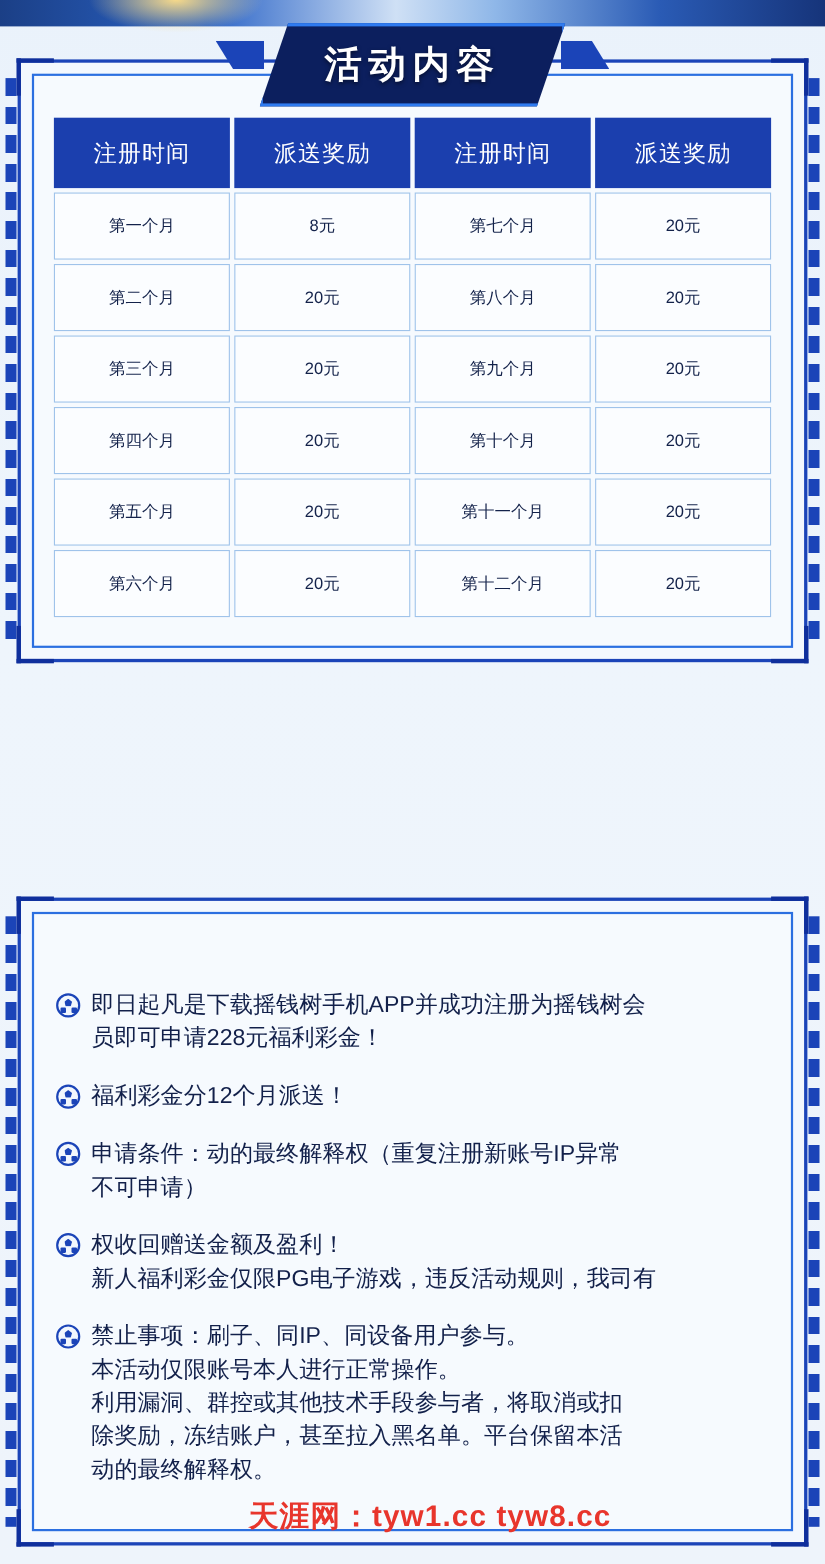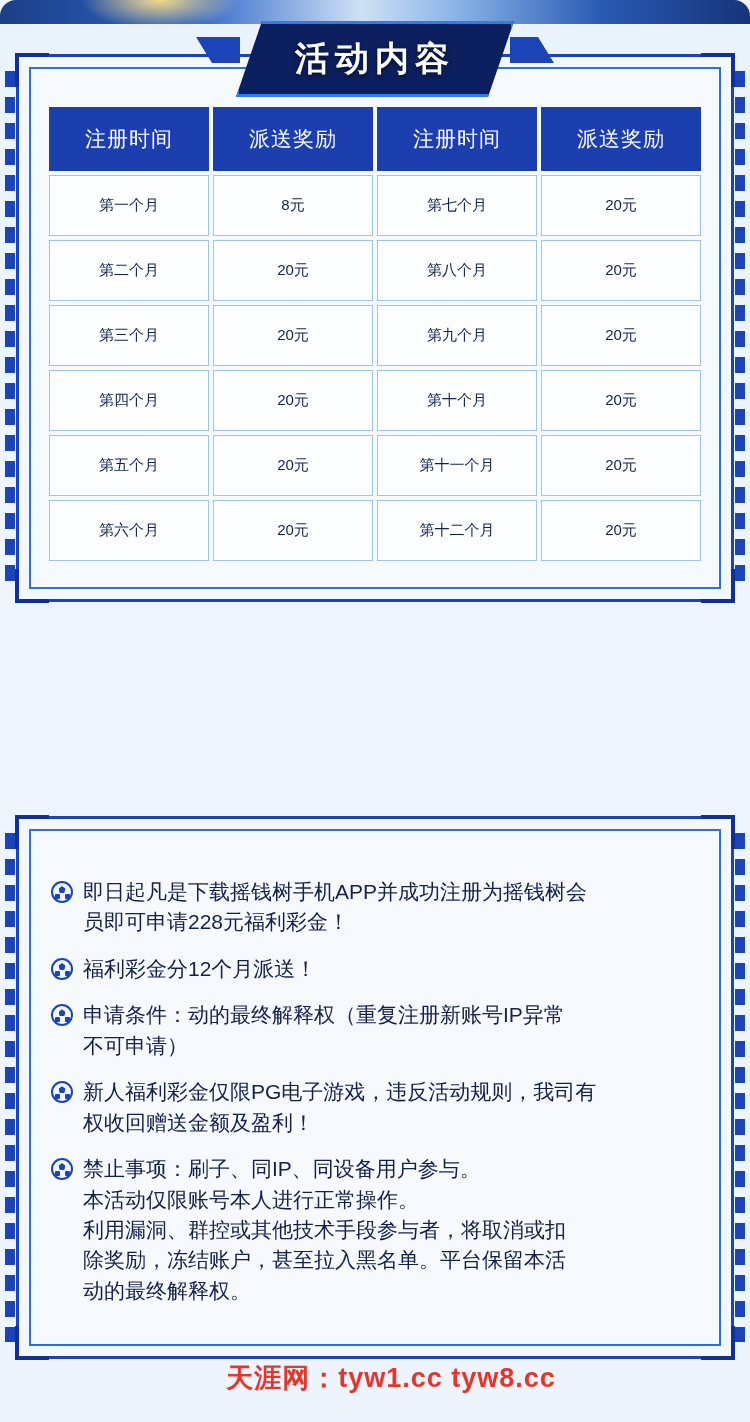--- a/index.html
+++ b/index.html
@@ -8,21 +8,20 @@
     width: 750px; height: 1422px;
     background: #eef4fb;
     font-family: "Liberation Sans", "DejaVu Sans", sans-serif;
     overflow: hidden;
   }
   .page {
     position: relative;
     width: 750px; height: 1422px;
     background: linear-gradient(180deg,#eaf2fb 0%, #eef5fc 40%, #eef4fb 100%);
     overflow: hidden;
-    border-radius: 16px;
   }
   
   .top-banner {
     position: absolute; top: 0; left: 0; width: 750px; height: 24px;
     background: linear-gradient(90deg,#1b3f86 0%, #2a63c6 25%, #cfe0f5 48%, #8fb7e8 60%, #2a5bb5 80%, #16347a 100%);
   }
   .top-banner .glow {
     position: absolute; left: 80px; top: -30px; width: 160px; height: 60px;
     background: radial-gradient(ellipse at center, #f6d98a 0%, rgba(246,217,138,0) 70%);
   }
@@ -105,20 +104,21 @@
     padding: 20px 0;
   }
   table.reward thead tr th:first-child { }
 
   
   .rules { padding: 6px 4px 0 6px; }
   .rule-item {
     display: flex;
     align-items: flex-start;
     margin-bottom: 16px;
+    margin-top: 22px;
   }
   .ball {
     flex: 0 0 auto;
     width: 22px; height: 22px; margin-right: 10px; margin-top: 4px;
     border-radius: 50%;
     background: #f2f7fd;
     border: 2px solid #1b44b8;
     position: relative;
   }
   .ball:before {
@@ -259,22 +259,22 @@
             <span class="ball"></span>
             <span class="rule-text">
               <span class="line">申请条件：动的最终解释权（重复注册新账号IP异常</span>
               <span class="line">不可申请）</span>
             </span>
           </div>
 
           <div class="rule-item">
             <span class="ball"></span>
             <span class="rule-text">
+              <span class="line">权收回赠送金额及盈利！</span>
               <span class="line">新人福利彩金仅限PG电子游戏，违反活动规则，我司有</span>
-              <span class="line">权收回赠送金额及盈利！</span>
             </span>
           </div>
 
           <div class="rule-item">
             <span class="ball"></span>
             <span class="rule-text">
               <span class="line">禁止事项：刷子、同IP、同设备用户参与。</span>
               <span class="line">本活动仅限账号本人进行正常操作。</span>
               <span class="line">利用漏洞、群控或其他技术手段参与者，将取消或扣</span>
               <span class="line">除奖励，冻结账户，甚至拉入黑名单。平台保留本活</span>

